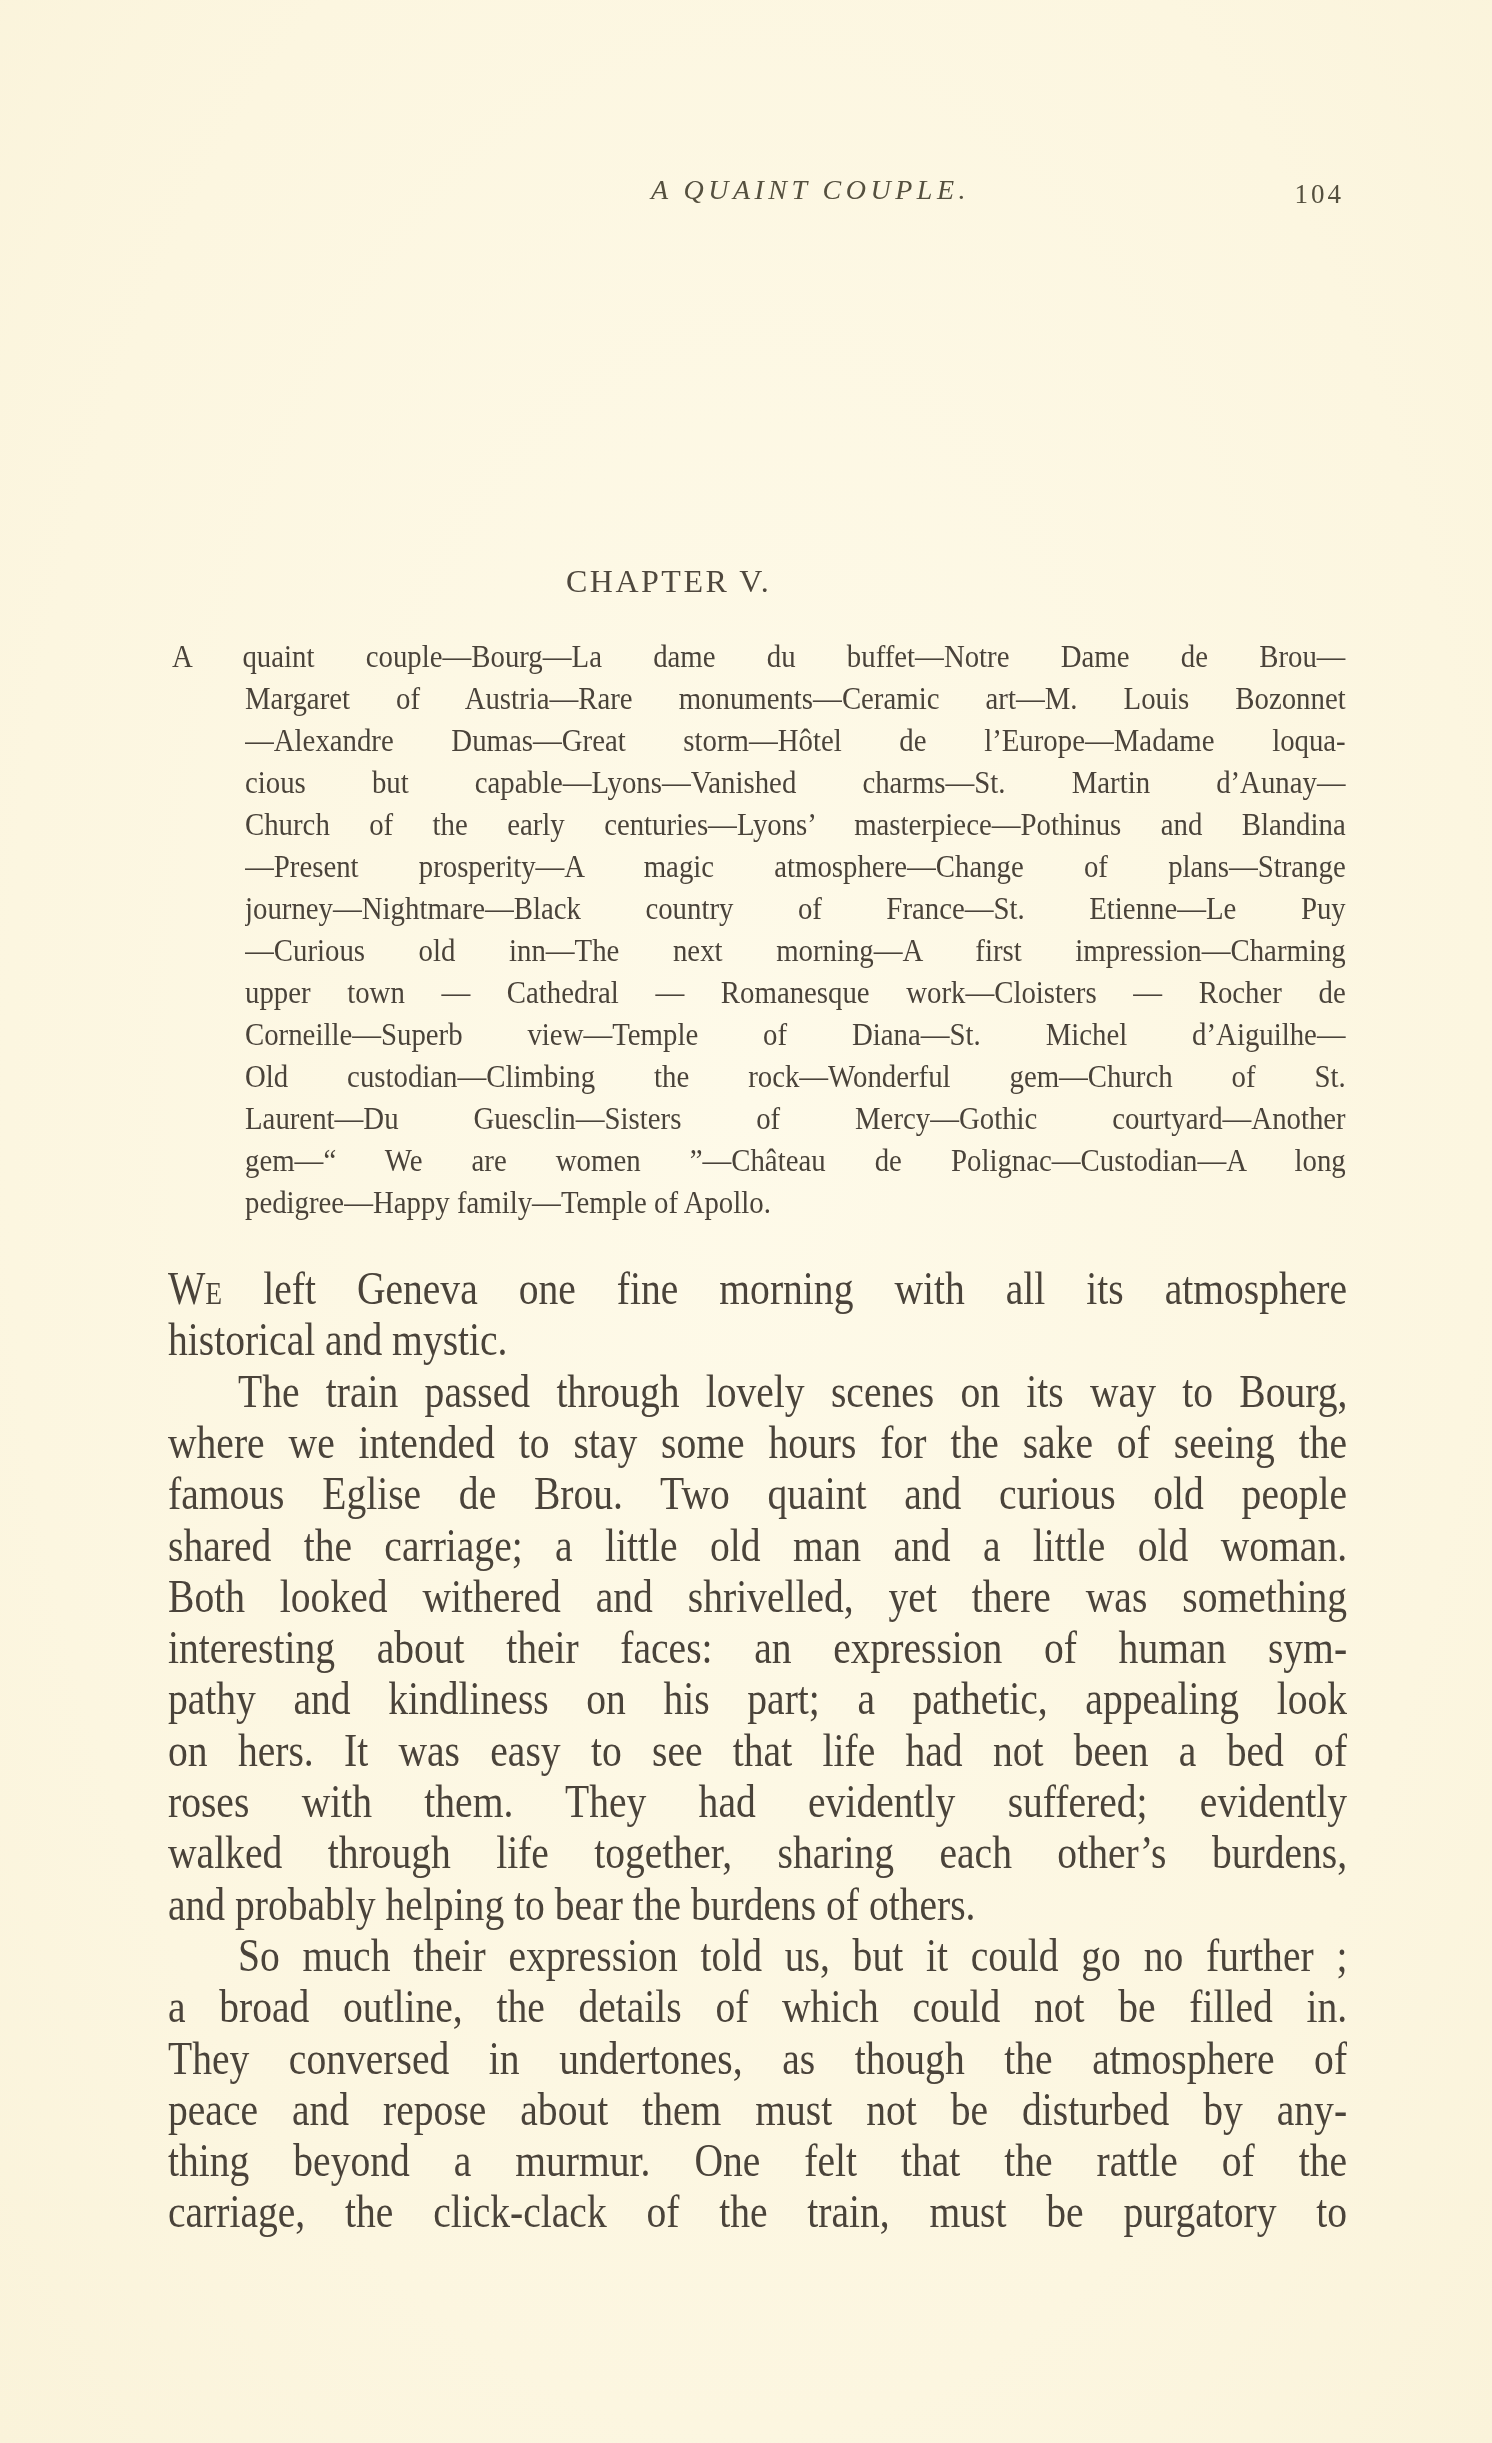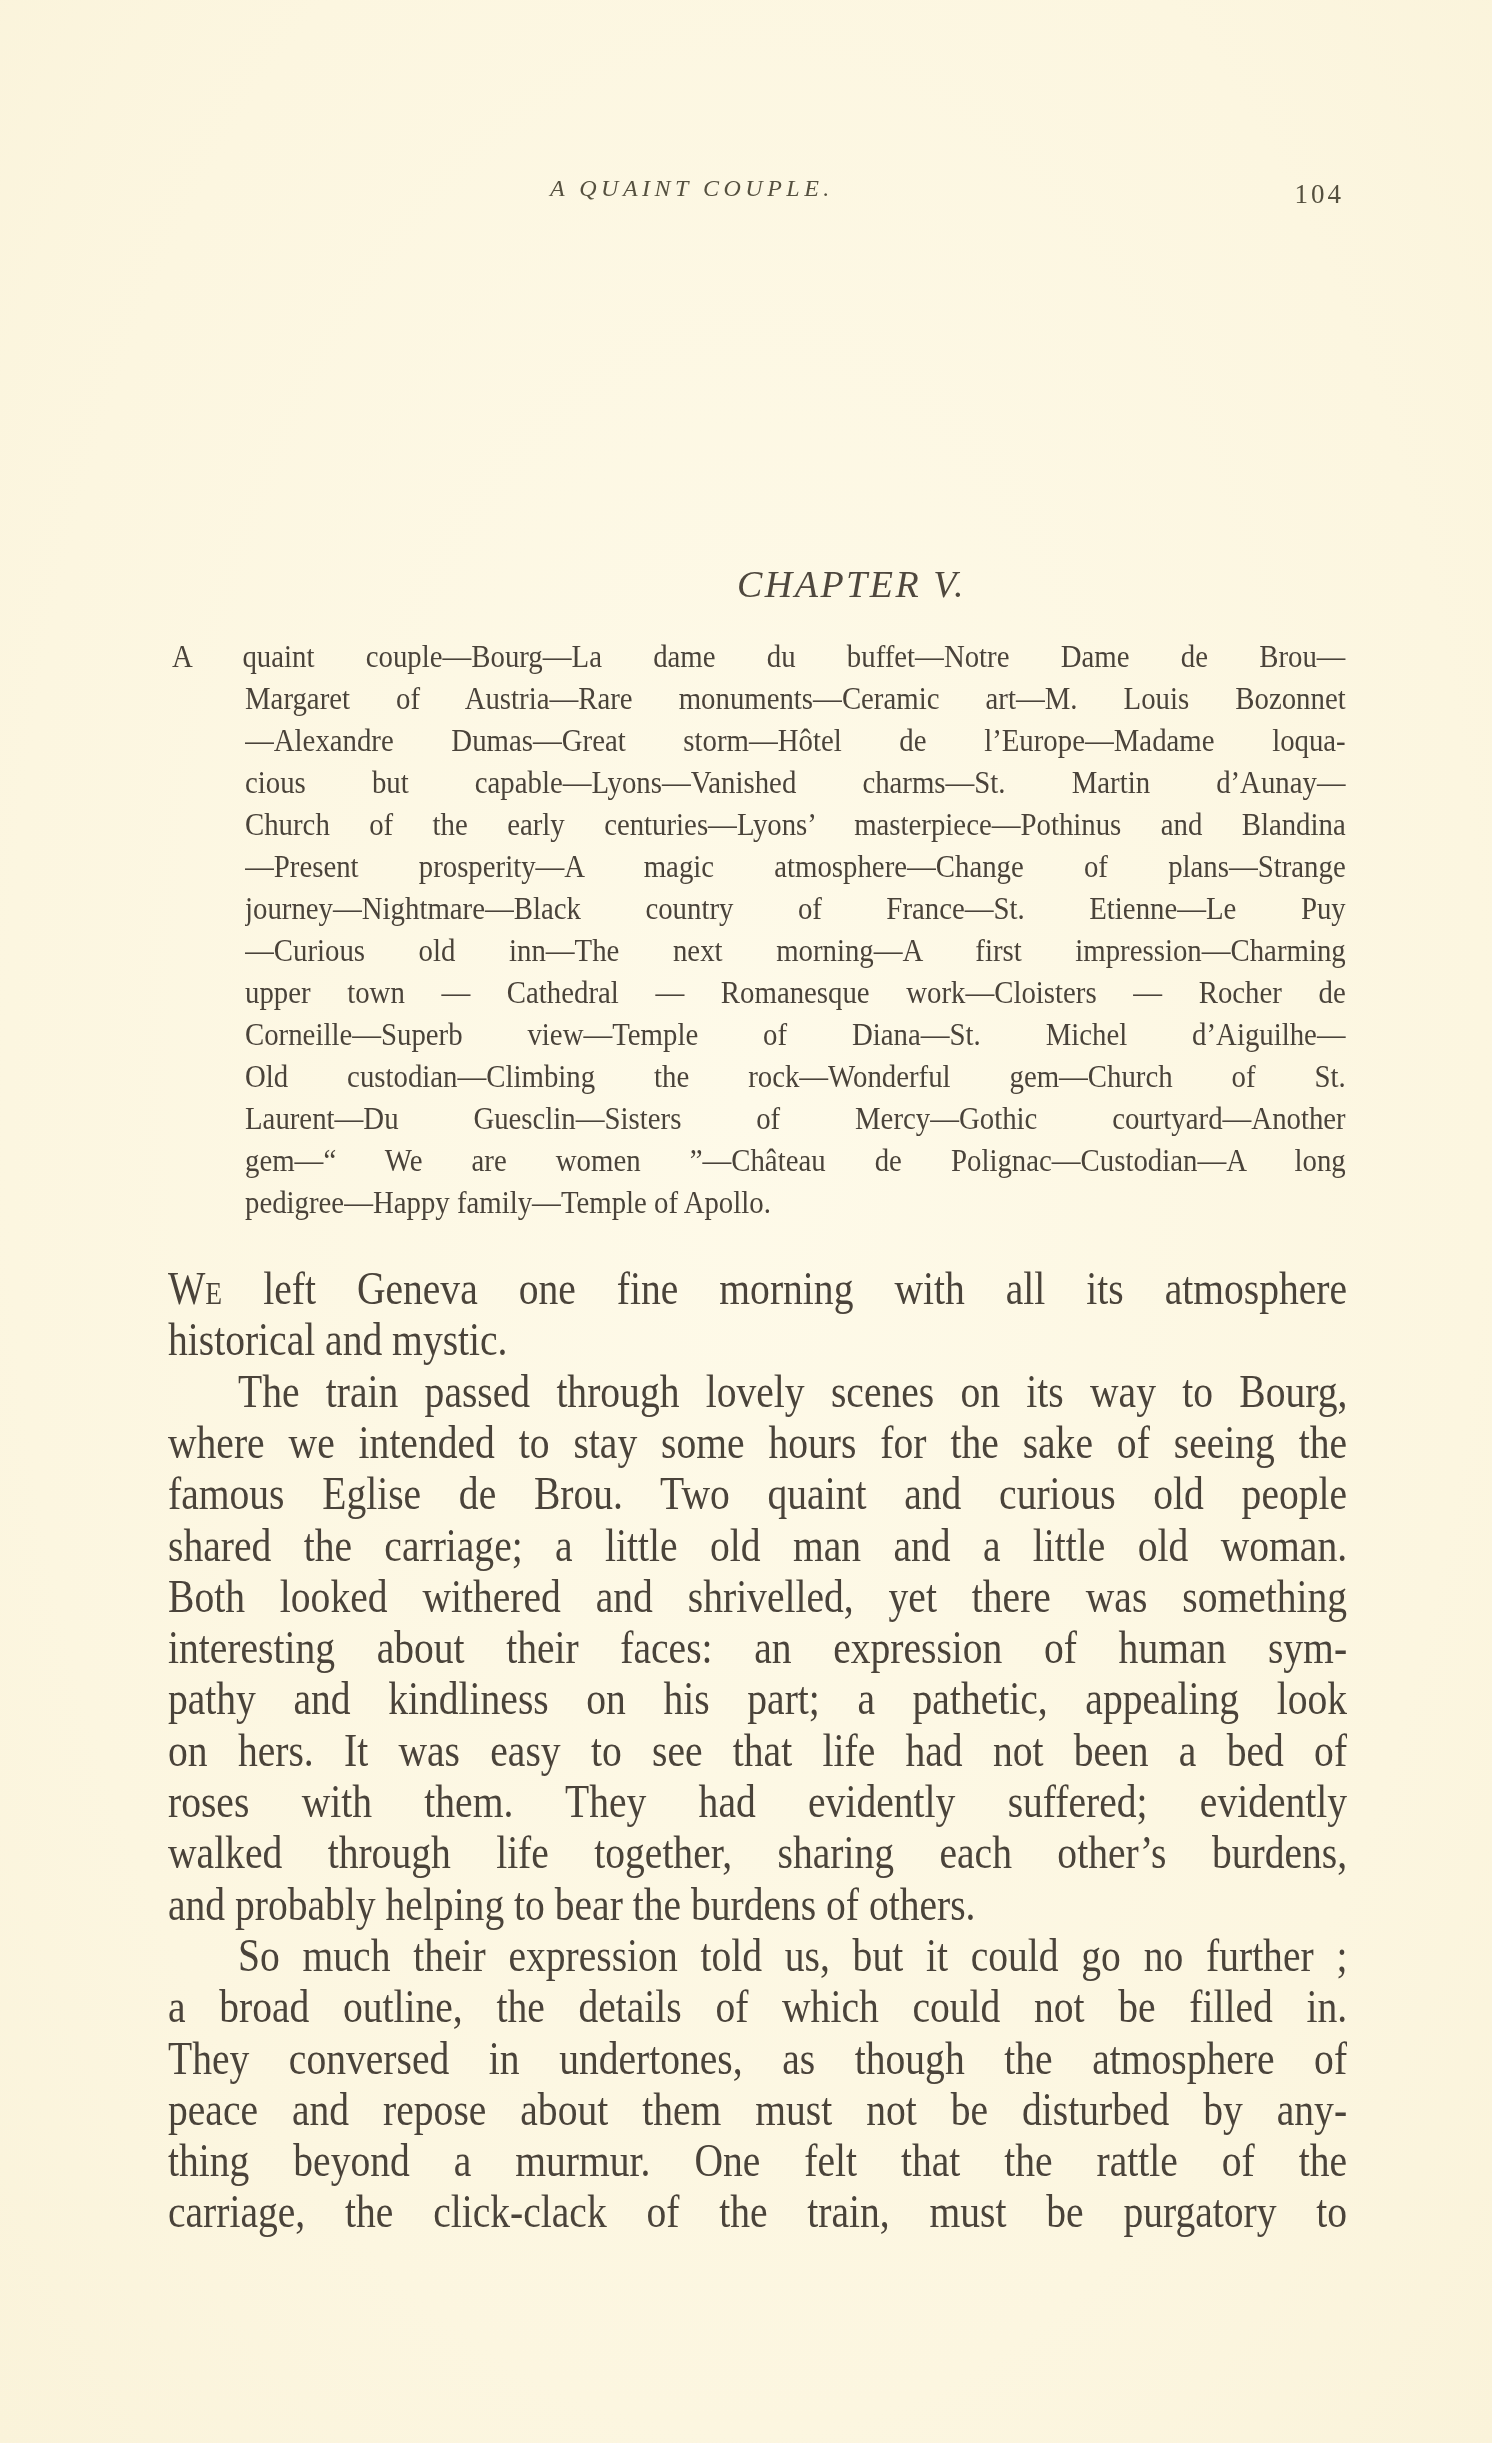--- a/index.html
+++ b/index.html
@@ -8,30 +8,30 @@
     background: #fdf8e5;
     position: relative; overflow: hidden;
     font-family: "Liberation Serif", "DejaVu Serif", serif;
     color: #4a433a;
   }
   .page { position: absolute; left: 0; top: 0; width: 1492px; height: 2443px;
     background: radial-gradient(ellipse at 50% 45%, #fefae9 0%, #fcf6e0 70%, #faf3da 100%); }
   .abs { position: absolute; white-space: nowrap; line-height: 1; }
   .running-title {
     left: 550px; top: 176px; width: 420px;
-    font-size: 24px; font-style: italic; letter-spacing: 4.5px;
-    text-align: left; color: #55503f;
+    font-size: 28px; font-style: italic; letter-spacing: 4.5px;
+    text-align: right; color: #55503f;
   }
   .page-number {
     left: 1290px; top: 181px; width: 54px; text-align: right;
     font-size: 27px; letter-spacing: 3px; color: #55503f;
   }
   .chapter-heading {
-    left: 566px; top: 565px; width: 400px; text-align: right;
-    font-size: 38px; letter-spacing: 2.5px; color: #4f483e; font-style: italic;
+    left: 566px; top: 565px; width: 400px; text-align: left;
+    font-size: 32px; letter-spacing: 2.5px; color: #4f483e;
   }
   .line {
     position: absolute; line-height: 1; height: 1.3em; overflow: hidden;
     text-align: justify; text-align-last: justify;
     transform-origin: 0 0; white-space: normal; word-spacing: 0;
   }
   .line.last { text-align-last: left; }
   .sum { font-size: 32px; transform: scaleX(0.9); }
   .sum.first { left: 172px; width: 1304px; }
   .sum.cont  { left: 245px; width: 1223px; }

